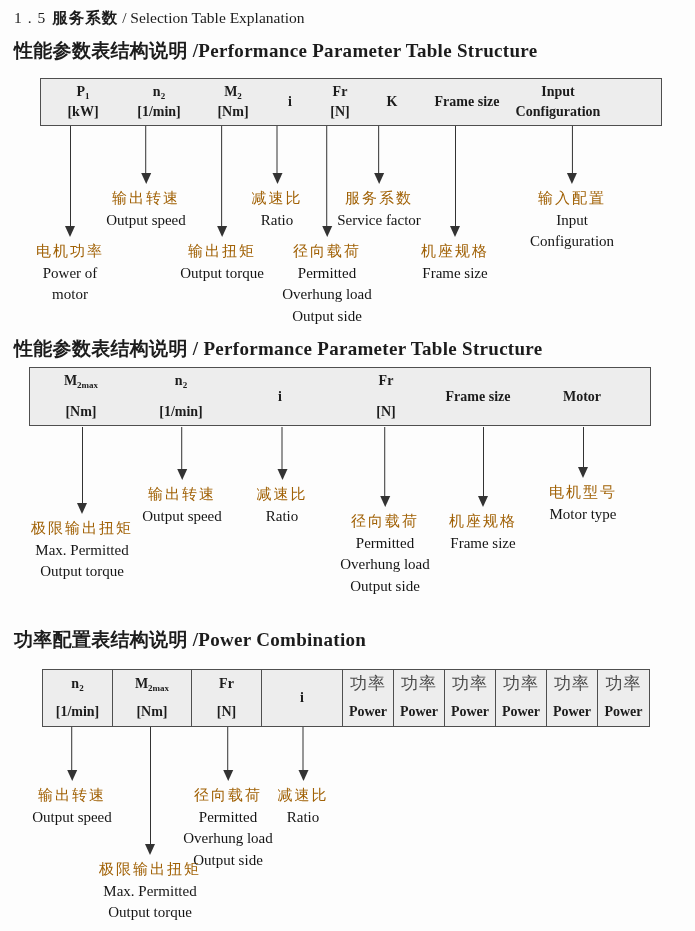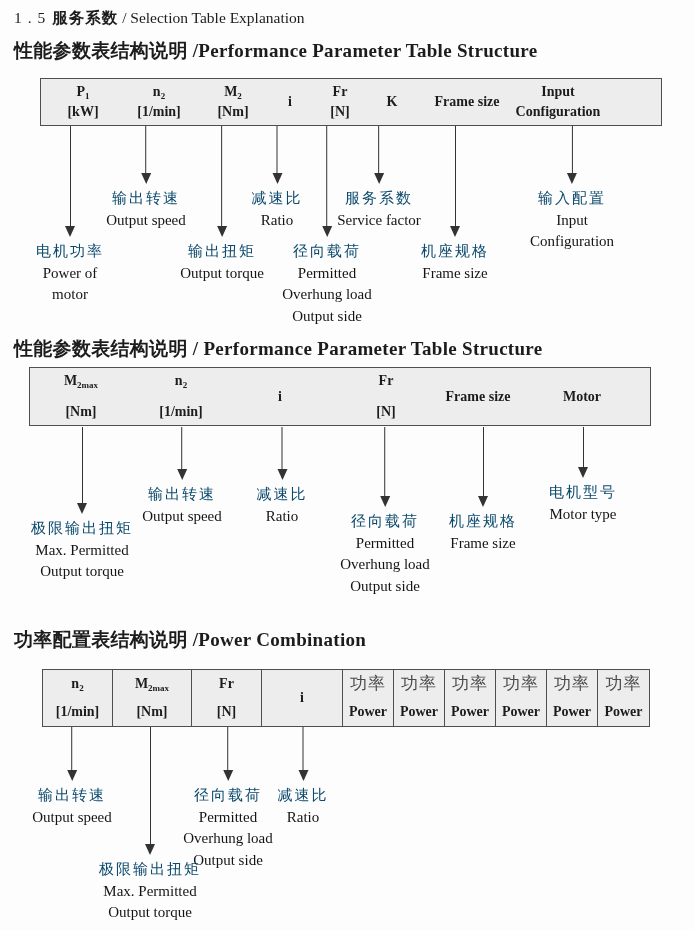--- a/index.html
+++ b/index.html
@@ -30,21 +30,21 @@
   .t3c sub{font-size:9px;line-height:9px;vertical-align:-3px;}
   .t3c .cnu{font-weight:normal;color:#4a4a4a;font-size:17px;letter-spacing:1px;}
 
   
   .co{position:absolute;transform:translateX(-50%);display:flex;flex-direction:column;align-items:center;}
   .arrow{width:0;border-left:1.5px solid #333;position:relative;margin-bottom:11px;}
   .arrow::after{content:"";position:absolute;left:-5.5px;top:100%;width:0;height:0;
                 border:5px solid transparent;border-top:11px solid #333;border-bottom:none;}
   .lbl{margin-top:4px;text-align:center;}
   .lbl div{line-height:21.5px;white-space:nowrap;font-size:15px;}
-  .lbl .cn{color:#0c4a6e;letter-spacing:2px;font-size:15px;}
+  .lbl .cn{color:#a16207;letter-spacing:2px;font-size:15px;}
   .lbl .en{color:#141414;}
 </style>
 </head>
 <body>
 
 <div class="page">
 
   <div class="doc-title">
     <span class="num">1 . 5</span><span class="cjk">服务系数</span><span class="en">/ Selection Table Explanation</span>
   </div>

